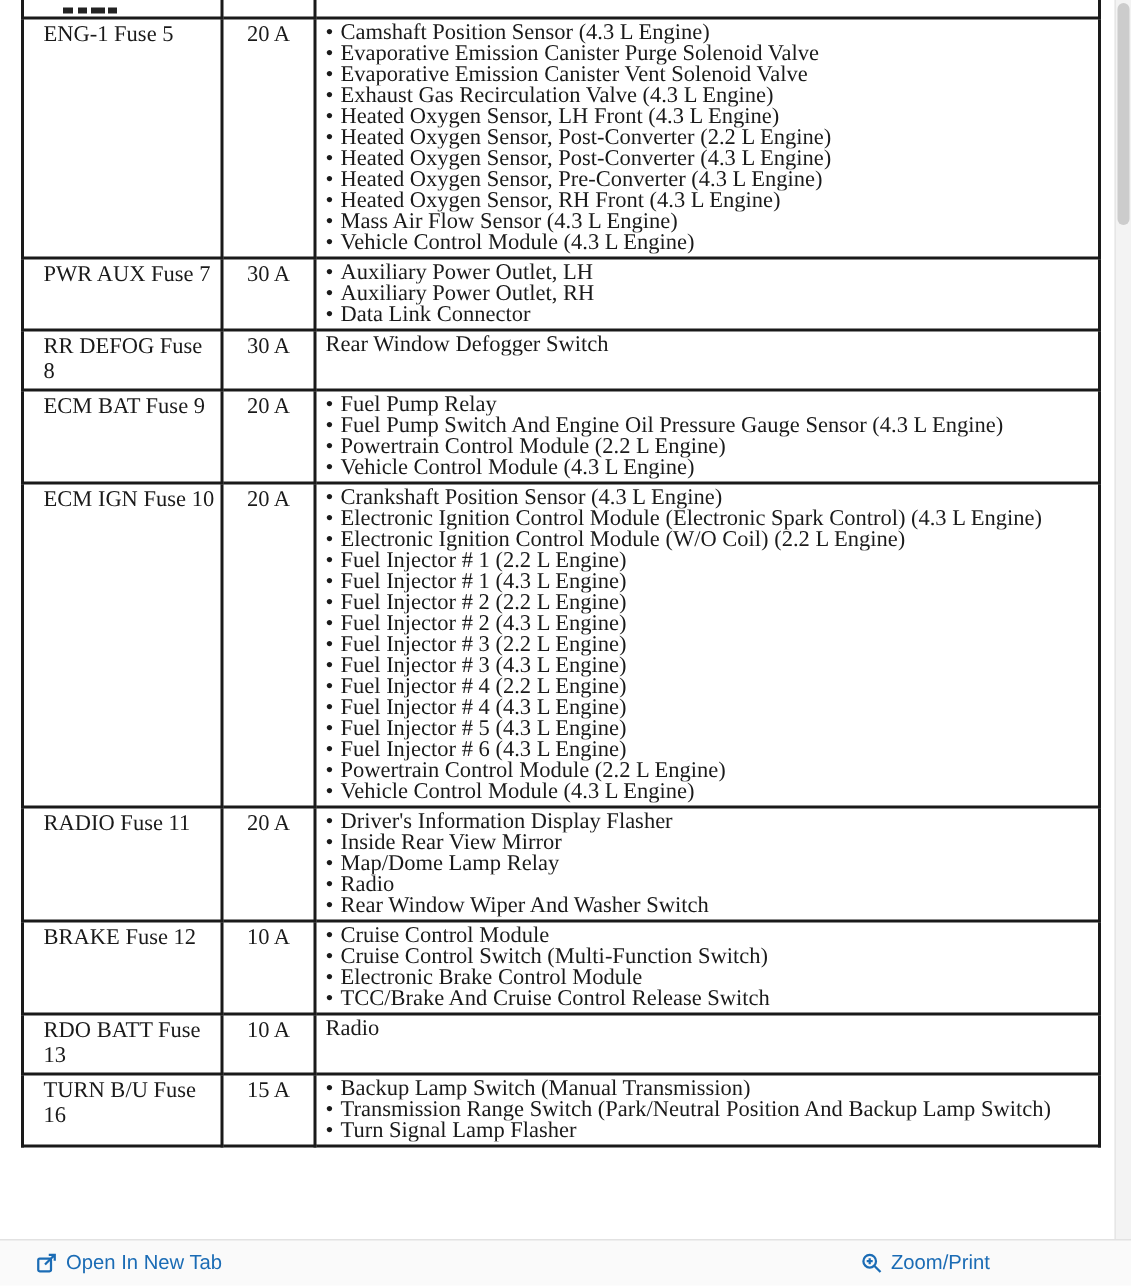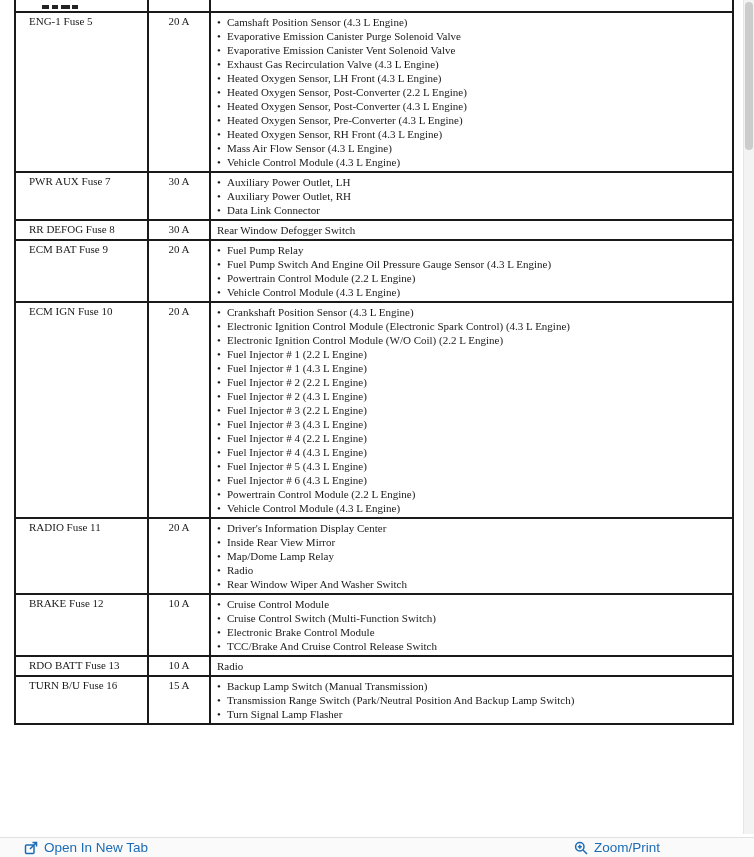--- a/index.html
+++ b/index.html
@@ -8,21 +8,21 @@
     position:relative; overflow:hidden; background:#ffffff;
     font-family:"Liberation Serif","DejaVu Serif",serif;
     color:#1a1a1a;
   }
   .viewer { position:absolute; inset:0; }
   .doc { position:absolute; left:0; top:0; right:11px; bottom:23px; background:#fff; overflow:hidden; }
 
   table.fuse-table {
     position:absolute; left:14px; top:0;
     border-collapse:collapse; table-layout:fixed;
-    width:616px; font-size:11px; color:#1a1a1a;padding-left:12px;
+    width:616px; font-size:15px; color:#1a1a1a;padding-left:12px;
   }
   .fuse-table td { border:2px solid #1a1a1a; vertical-align:top; }
   tr.partial td { border-top:none; height:12px; }
   td.c-fuse { width:133px; padding:2px 4px 2px 13px; }
   td.c-amp  { width:62px;  padding:2px 2px; text-align:center; }
   td.c-circ { width:523px; padding:2px 4px 2px 6px; }
   .circ-line { line-height:14px; white-space:nowrap; overflow:hidden; }
   .bullet { display:inline-block; width:10px; }
   .smudge {
     margin:3px 0 0 13px; width:36px; height:4px;
@@ -32,21 +32,21 @@
   .scrollbar {
     position:absolute; top:0; right:0; width:11px; bottom:23px;
     background:#f3f3f3; border-left:1px solid #e6e6e6;
   }
   .scroll-thumb {
     position:absolute; top:2px; left:1px; right:1px; height:148px;
     background:#cccccc; border-radius:5px;
   }
 
   .footer {
-    position:absolute; left:0; right:0; bottom:0; height:20px;
+    position:absolute; left:0; right:0; bottom:0; height:31px;
     background:#fafafa; border-top:1px solid #e2e2e2;
     display:flex; align-items:center; justify-content:space-between;
     padding:0 94px 0 24px;
     font-family:"Liberation Sans","DejaVu Sans",sans-serif; font-size:13.5px;
   }
   .footer a {
     color:var(--link,#1b6cb5); text-decoration:none; cursor:pointer;
     display:flex; align-items:center; gap:6px; line-height:1;
   }
   .footer svg { display:block; }
@@ -127,21 +127,21 @@
               <div class="circ-line"><span class="bullet">•</span><span>Fuel Injector # 5 (4.3 L Engine)</span></div>
               <div class="circ-line"><span class="bullet">•</span><span>Fuel Injector # 6 (4.3 L Engine)</span></div>
               <div class="circ-line"><span class="bullet">•</span><span>Powertrain Control Module (2.2 L Engine)</span></div>
               <div class="circ-line"><span class="bullet">•</span><span>Vehicle Control Module (4.3 L Engine)</span></div>
             </td>
           </tr>
           <tr>
             <td class="c-fuse">RADIO Fuse 11</td>
             <td class="c-amp">20 A</td>
             <td class="c-circ">
-              <div class="circ-line"><span class="bullet">•</span><span>Driver's Information Display Center</span></div>
+              <div class="circ-line"><span class="bullet">•</span><span>Driver's Information Display Flasher</span></div>
               <div class="circ-line"><span class="bullet">•</span><span>Inside Rear View Mirror</span></div>
               <div class="circ-line"><span class="bullet">•</span><span>Map/Dome Lamp Relay</span></div>
               <div class="circ-line"><span class="bullet">•</span><span>Radio</span></div>
               <div class="circ-line"><span class="bullet">•</span><span>Rear Window Wiper And Washer Switch</span></div>
             </td>
           </tr>
           <tr>
             <td class="c-fuse">BRAKE Fuse 12</td>
             <td class="c-amp">10 A</td>
             <td class="c-circ">

